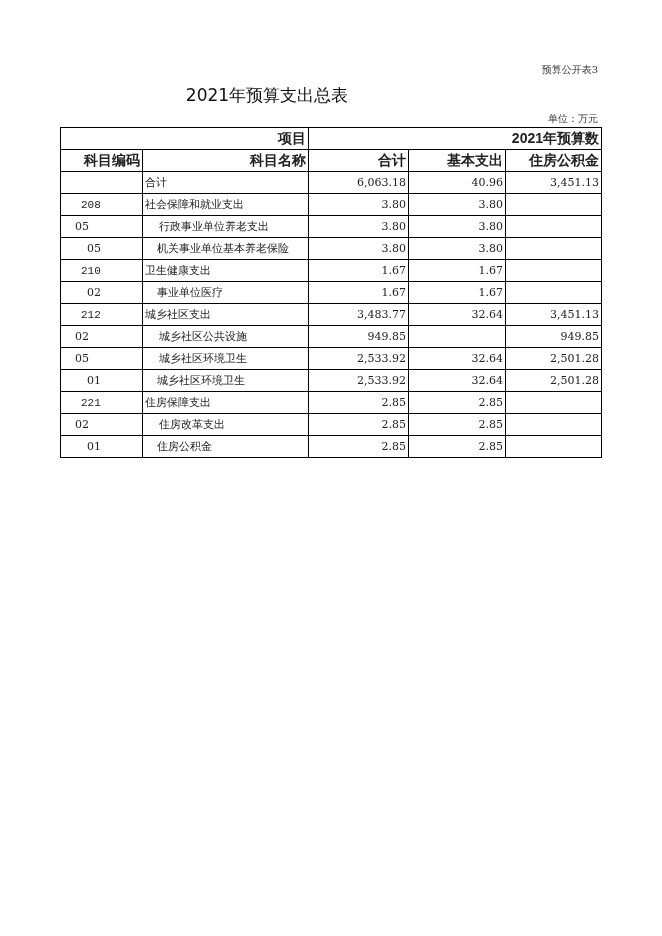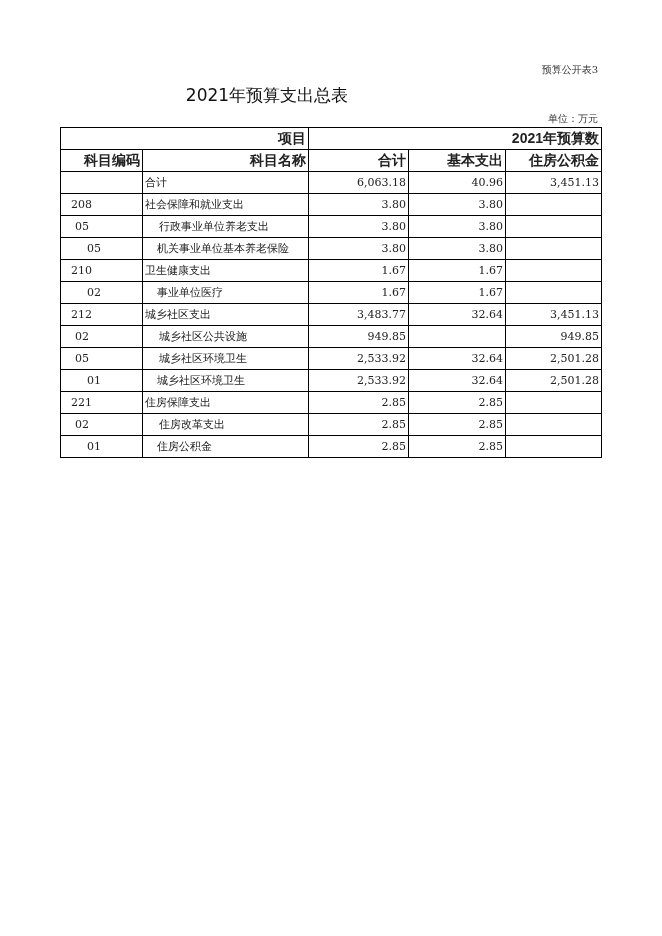--- a/index.html
+++ b/index.html
@@ -10,21 +10,21 @@
       font-size:17px; font-family:"DejaVu Sans","Liberation Sans",sans-serif; font-weight:normal; color:#111; }
     .unit { position:absolute; top:112px; right:64px; font-size:10px; color:#333;text-align:right; }
     table { position:absolute; top:127px; left:60px; border-collapse:collapse; table-layout:fixed; width:541px; }
     td, th { border:1px solid #000; height:21px; padding:0 2px; font-size:11px; white-space:nowrap; overflow:hidden; }
     th { font-weight:bold; font-family:Liberation Sans, sans-serif; font-size:14px; text-align:right; }
     td.num { text-align:right; }
     td.code { text-align:left; }
     .l1 { padding-left:2px; }
     .l2 { padding-left:16px;font-family:Liberation Serif, serif; }
     .l3 { padding-left:14px; }
-    .n1 { padding-left:10px; }
+    .n1 { padding-left:20px;font-family:Liberation Mono, monospace; }
     .n2 { padding-left:14px; }
     .n3 { padding-left:26px; }
   </style>
 </head>
 <body>
 
 <div class="form-no">预算公开表3</div>
 <div class="title">2021年预算支出总表</div>
 <div class="unit">单位：万元</div>
 

